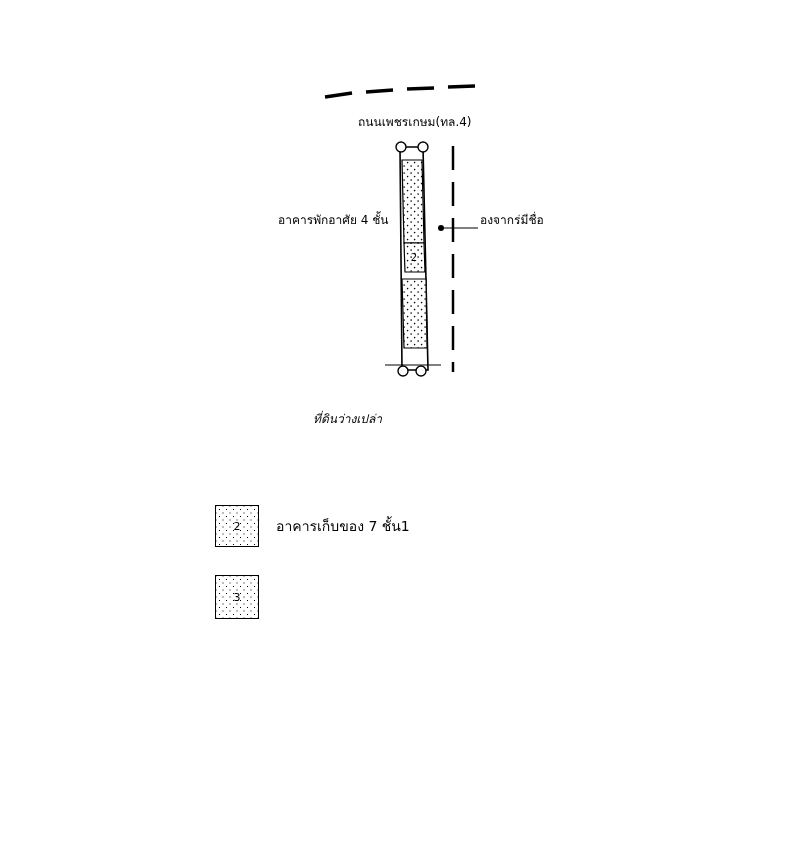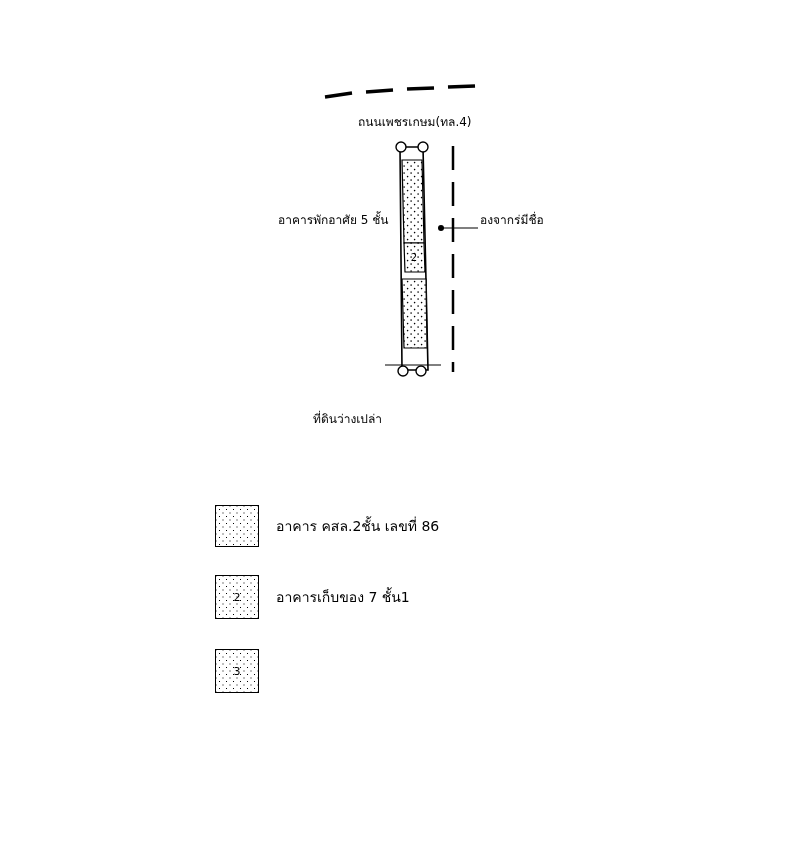--- a/index.html
+++ b/index.html
@@ -40,20 +40,21 @@
     left: 278px;
     top: 213px;
   }
   #label-soi {
     left: 480px;
     top: 213px;
   }
   #label-vacant {
     left: 313px;
     top: 412px;
+    font-style: italic;
   }
 
   
   #legend {
     position: absolute;
     left: 215px;
     top: 505px;
     width: 540px;
   }
   .legend-row {
@@ -150,32 +151,26 @@
     <line x1="441" y1="228" x2="478" y2="228" stroke="#000" stroke-width="1.2"></line>
     <circle cx="441" cy="228" r="3" fill="#000"></circle>
   </g>
 
   <g>
     <line x1="385" y1="365" x2="441" y2="365" stroke="#000" stroke-width="1"></line>
   </g>
 </svg>
 
 <div class="map-label" id="label-road">ถนนเพชรเกษม(ทล.4)</div>
-<div class="map-label" id="label-residence">อาคารพักอาศัย 5 ชั้น</div>
+<div class="map-label" id="label-residence">อาคารพักอาศัย 4 ชั้น</div>
 <div class="map-label" id="label-soi">องจากร่มีชื่อ</div>
 <div class="map-label" id="label-vacant">ที่ดินว่างเปล่า</div>
 
 <div id="legend">
 
-  <div class="legend-row">
-    <div class="legend-swatch">
-      <span class="swatch-num"></span>
-    </div>
-    <div class="legend-text">อาคาร คสล.2ชั้น เลขที่ 86</div>
-  </div>
 
   <div class="legend-row">
     <div class="legend-swatch">
       <span class="swatch-num">2</span>
     </div>
     <div class="legend-text">อาคารเก็บของ 7 ชั้น1</div>
   </div>
 
   <div class="legend-row">
     <div class="legend-swatch">

